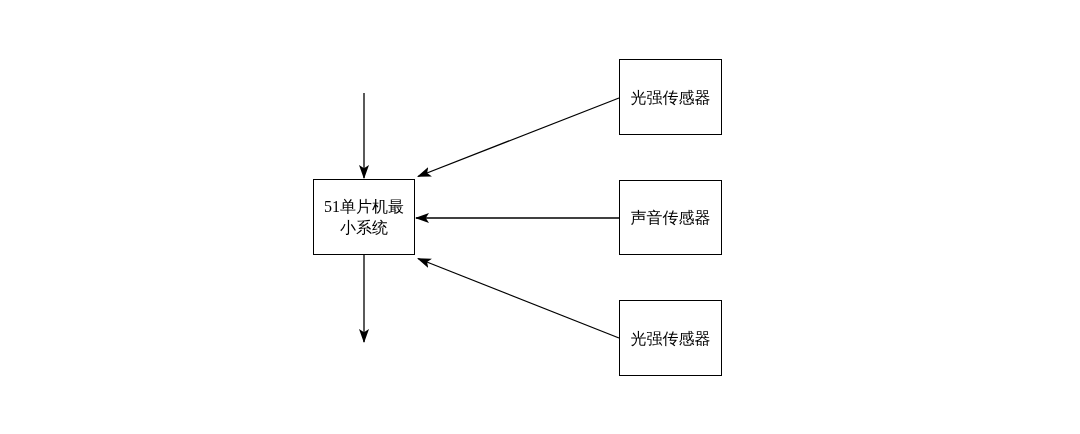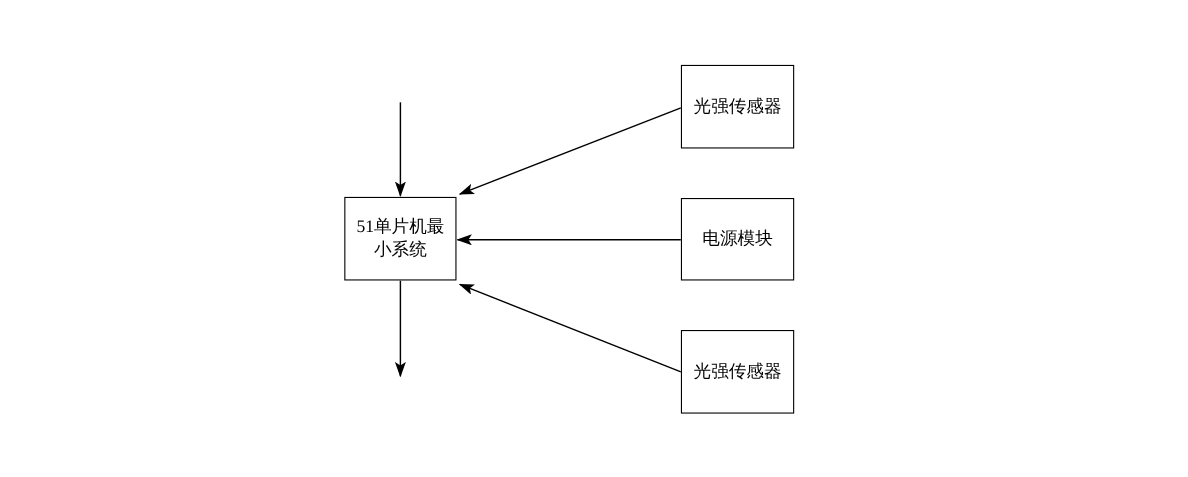--- a/index.html
+++ b/index.html
@@ -69,20 +69,20 @@
   <div class="node" id="node-mcu">
     <span class="label">51单片机最小系统</span>
   </div>
 
 
   <div class="node" id="node-sound">
     <span class="label">光强传感器</span>
   </div>
 
   <div class="node" id="node-light">
-    <span class="label">电源模块</span>
+    <span class="label">声音传感器</span>
   </div>
 
   <div class="node" id="node-human">
     <span class="label">光强传感器</span>
   </div>
 
 </div>
 
 </body></html>

